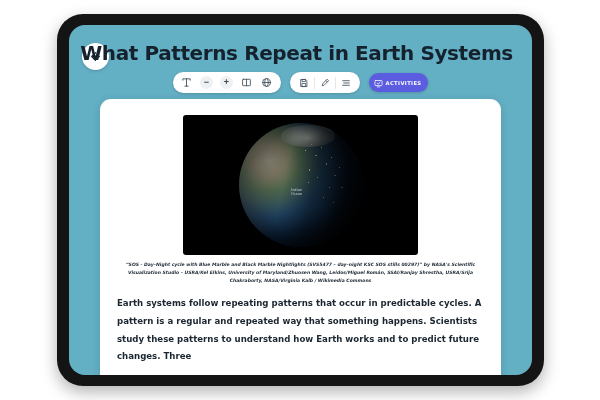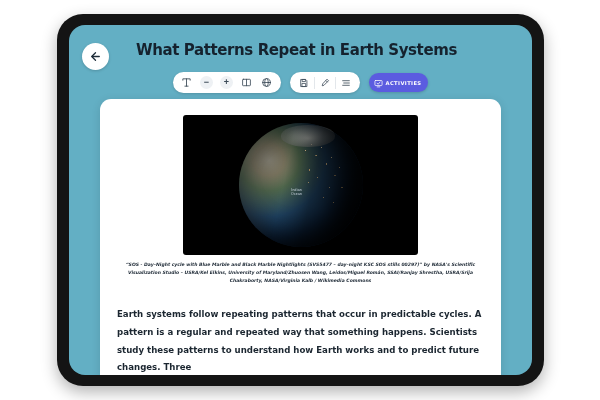--- a/index.html
+++ b/index.html
@@ -62,21 +62,21 @@
     box-shadow: 0 1px 3px rgba(0,0,0,0.18);
     cursor: pointer;
   }
   .back-button svg { width: 13px; height: 13px; display: block; }
 
   .page-title {
     position: absolute;
     left: 0; right: 8px;
     top: 16px;
     text-align: center;
-    font-size: 15px;
+    font-size: 20px;
     font-weight: 800;
     letter-spacing: -0.4px;
     color: #15222e;
     font-family: "DejaVu Sans", sans-serif;
   }
 
   
   .toolbar {
     position: absolute;
     left: 0; right: 0;
@@ -256,21 +256,21 @@
     line-height: 1.72;
     font-weight: 700;
     font-style: italic;
     color: #1e2a36;
     font-family: "DejaVu Sans", sans-serif;
     padding: 0 4px;
   }
 
   
   .body-text {
-    margin-top: 22px;
+    margin-top: 11px;
     font-size: 8.6px;
     line-height: 2.05;
     font-weight: 700;
     color: #1b2630;
     font-family: "DejaVu Sans", sans-serif;
     padding: 0 3px;
   }
 </style>
 </head>
 <body>

